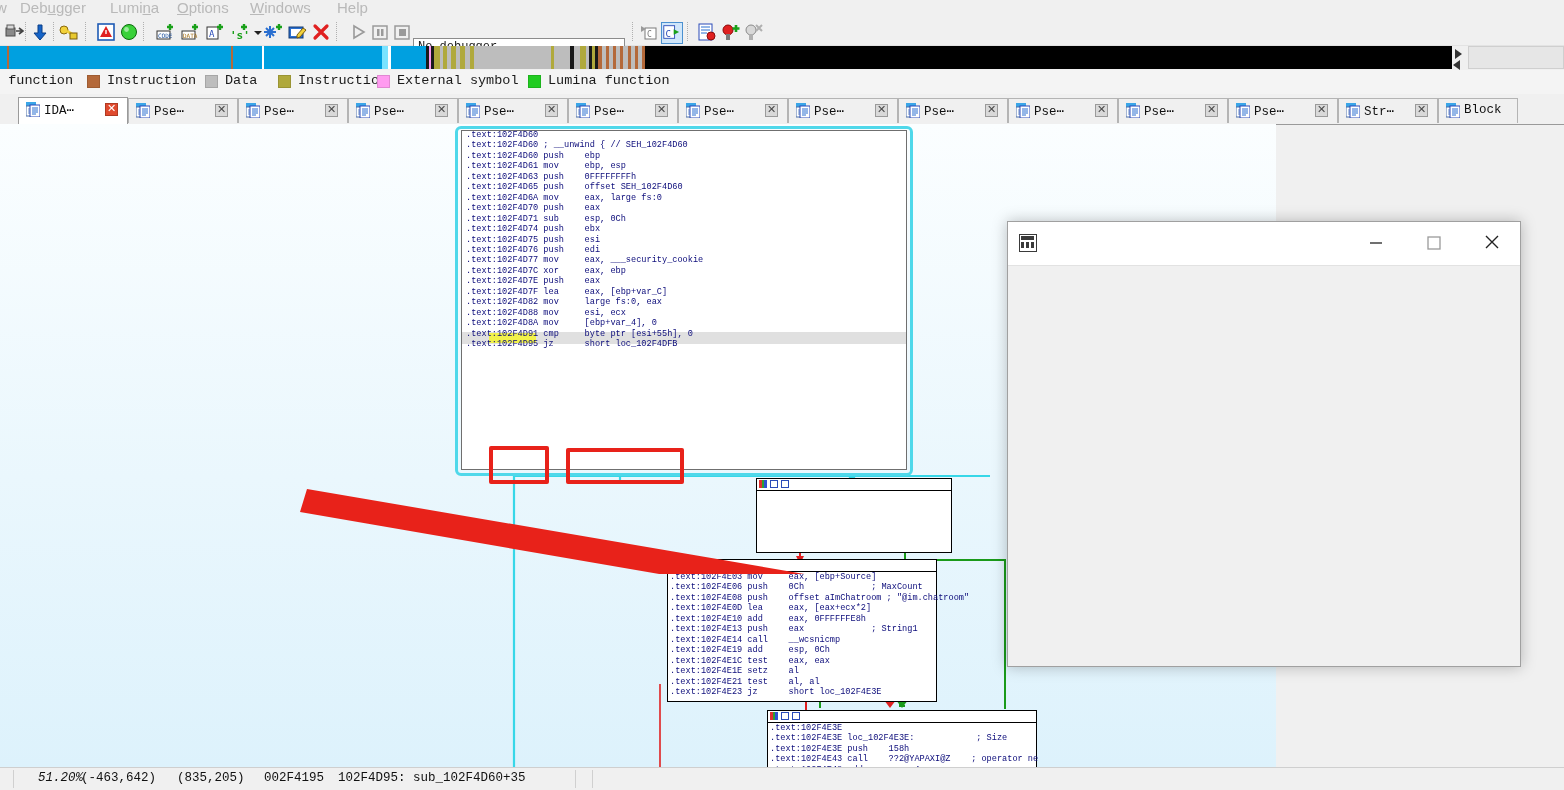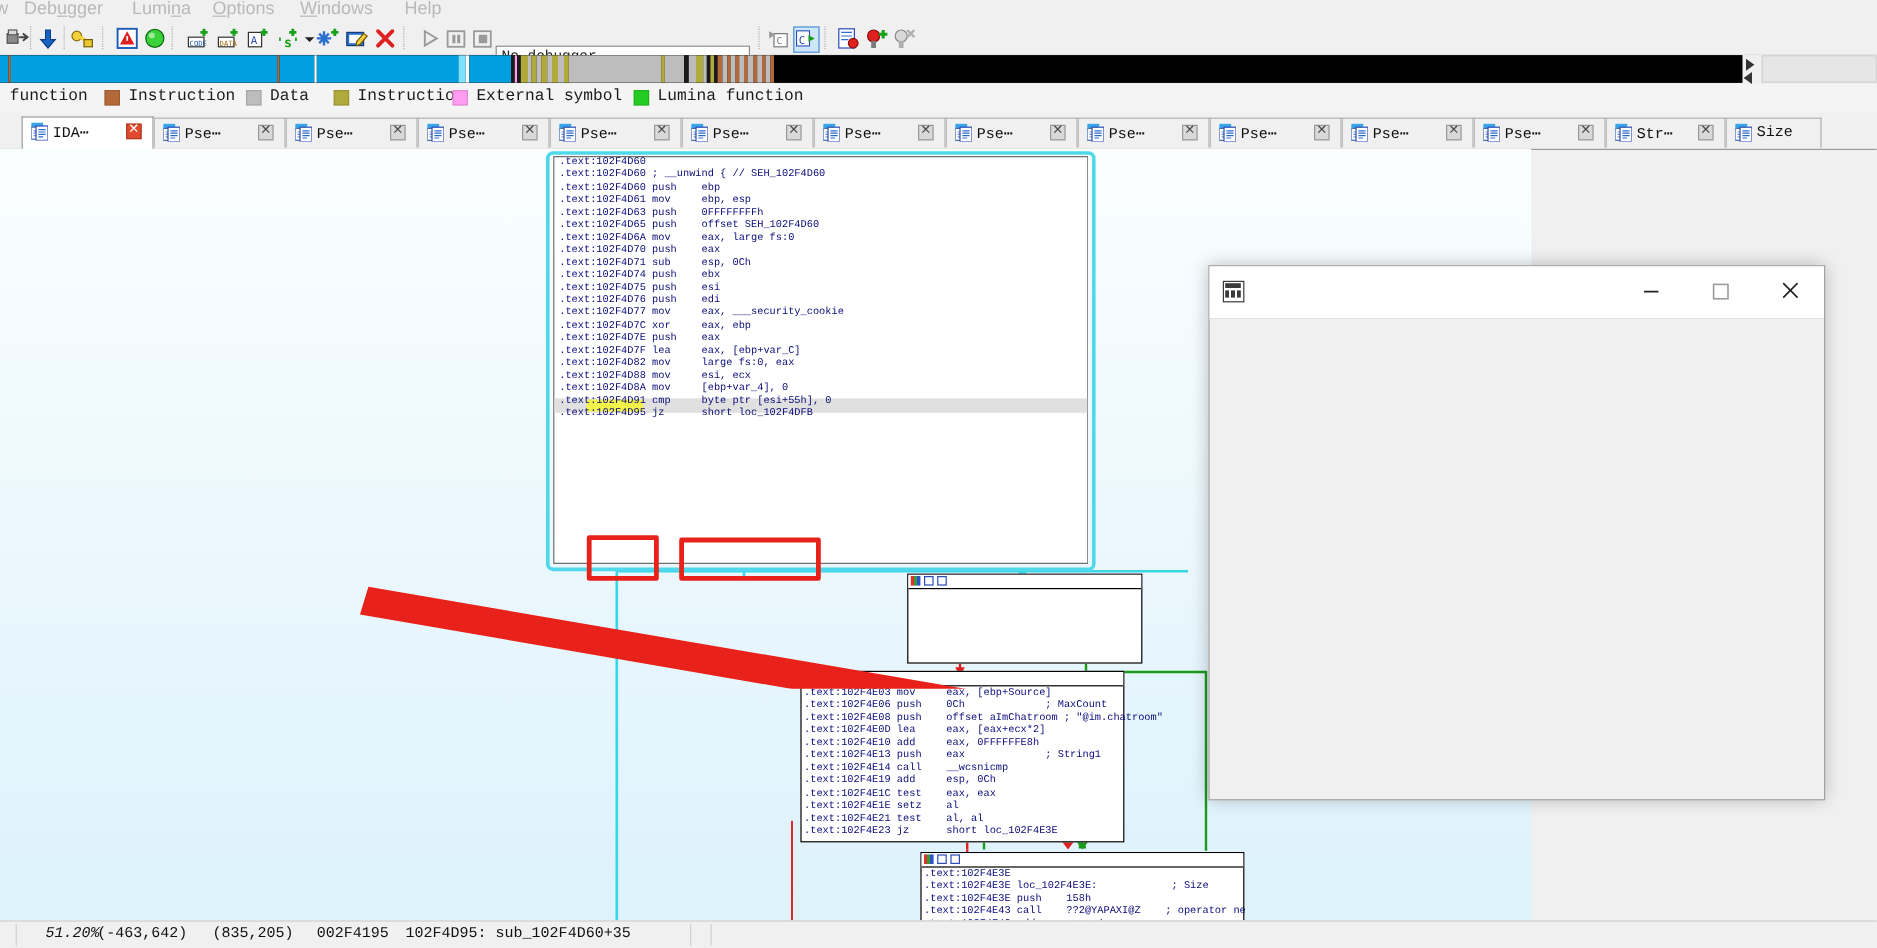--- a/index.html
+++ b/index.html
@@ -515,21 +515,21 @@
       </span>
     </div>
     <div class="tab" style="left: 1438px; width: 80px;">
       <span class="ico"><svg width="14" height="15" viewBox="0 0 14 15">
           <rect x="0" y="0" width="10" height="4" fill="#3aa6e8"></rect>
           <rect x="0" y="4" width="10" height="10" fill="#fff" stroke="#4a6ea8"></rect>
           <path d="M2 7 h6 M2 9 h6 M2 11 h4" stroke="#6a8ec8"></path>
           <rect x="4" y="3" width="10" height="12" fill="#fff" stroke="#2a4bb8"></rect>
           <path d="M6 6 h6 M6 8 h6 M6 10 h6 M6 12 h4" stroke="#2a6fd0"></path>
         </svg></span>
-      <span class="lbl">Size</span>
+      <span class="lbl">Block</span>
     </div>
   </div>
 
 <div id="leftpanel" class="abs"></div>
 
 <div id="graph" class="abs">
 
   <svg class="edges">
 
     <path d="M514,352 L514,790" stroke="#37d7e8" stroke-width="2.2" fill="none"></path>

